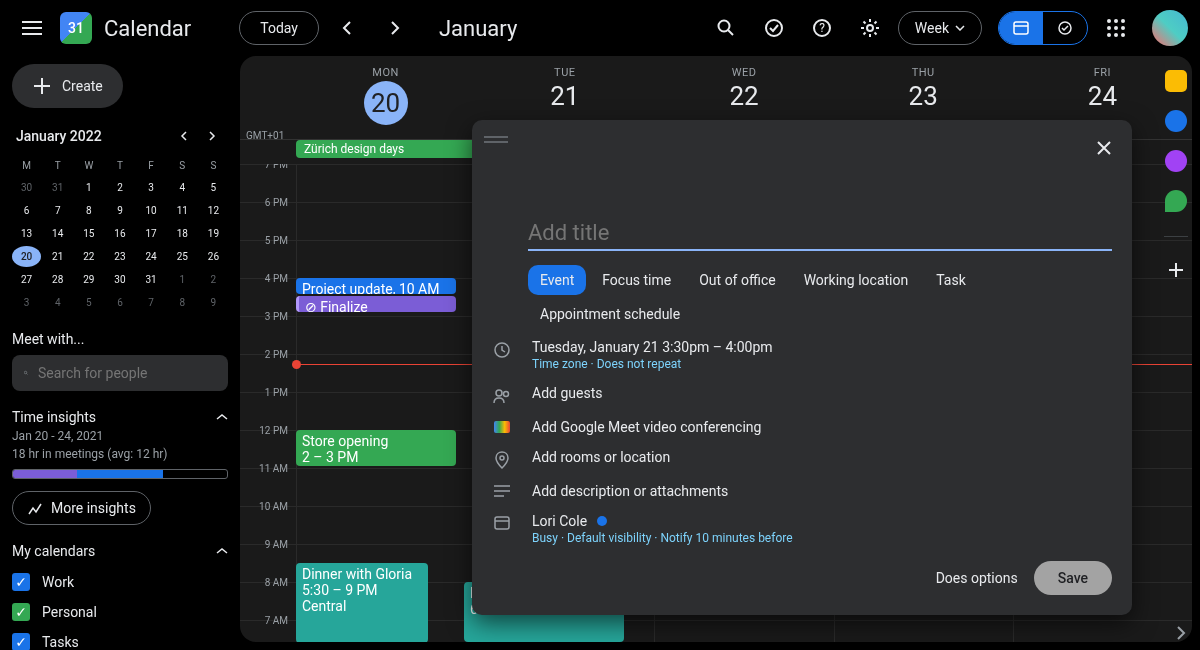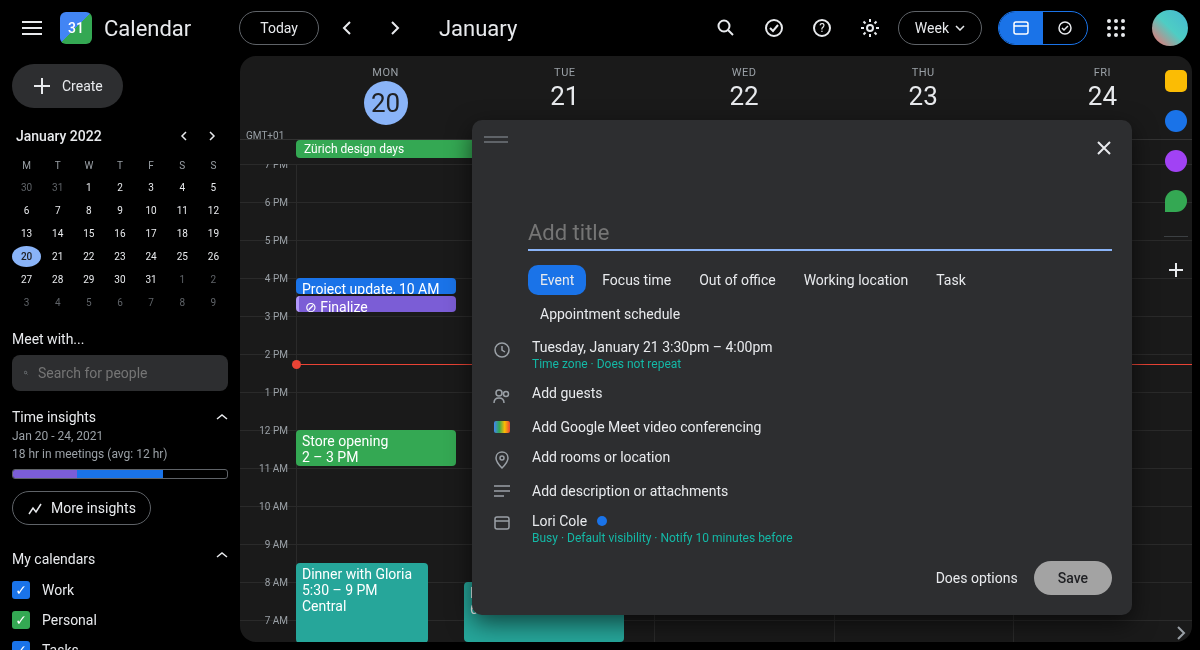--- a/index.html
+++ b/index.html
@@ -86,21 +86,21 @@
 .drag-handle { width: 24px; display: flex; flex-direction: column; gap: 3px; padding-top: 4px; cursor: grab; }
 .drag-handle span { height: 2px; background: #5f6368; }
 .title-input { margin: 8px 20px 0 56px; }
 .title-input input { width: 100%; background: none; border: none; border-bottom: 2px solid #8ab4f8; font-size: 22px; color: #fca5a5; padding: 4px 0; outline: none; margin-top: 44px; }
 .chips { display: flex; gap: 4px; margin: 14px 12px 0 56px; flex-wrap: wrap; }
 .chip { padding: 7px 12px; border-radius: 10px; font-size: 14px; cursor: pointer; color: #e8eaed; }
 .chip.active { background: #1a73e8; }
 .prow { display: flex; align-items: flex-start; gap: 20px; padding: 10px 20px 4px 20px; }
 .prow .picon { width: 20px; color: #9aa0a6; display: flex; justify-content: center; padding-top: 2px; }
 .prow .pcontent { flex: 1; font-size: 14px; }
-.psub { font-size: 12px; color: #14b8a6; margin-top: 2px; }
+.psub { font-size: 12px; color: #7dd3fc; margin-top: 2px; }
 .popup-foot { display: flex; justify-content: flex-end; gap: 16px; padding: 12px 20px 4px; align-items: center; }
 .more-opt { font-size: 14px; cursor: pointer; }
 .save-btn { background: #a3a3a3; color: #202124; border: none; border-radius: 20px; padding: 9px 24px; font-size: 14px; font-weight: 500; cursor: pointer; }
 
 
 .rail { position: absolute; right: 0; top: 56px; width: 48px; display: flex; flex-direction: column; align-items: center; gap: 18px; padding-top: 14px; }
 .rail-icon { width: 22px; height: 22px; border-radius: 5px; }
 .rail-arrow { position: absolute; bottom: 10px; right: 14px; }
 
 svg { display: block; }
@@ -290,21 +290,21 @@
         <div class="seg2"></div>
       </div>
     <div class="insights-btn">
       <svg width="16" height="16" viewBox="0 0 16 16">
           <path d="M2 14l4-6 3 4 5-8" stroke="#e8eaed" stroke-width="1.5" fill="none"></path>
         </svg>
       <span>More insights</span>
     </div>
 
     <div class="collapse-head">
-      <span class="section-title" style="margin-top:8px">My calendars</span>
+      <span class="section-title" style="margin-top:0">My calendars</span>
       <svg width="12" height="8" viewBox="0 0 12 8">
           <path d="M1 6l5-4 5 4" stroke="#e8eaed" stroke-width="1.5" fill="none"></path>
         </svg>
     </div>
     <div class="cal-list" id="cal-list">
         <div class="cal-item">
           <div class="cbox" style="background:#1a73e8">✓</div>
           <span>Work</span>
         </div>
         <div class="cal-item">

